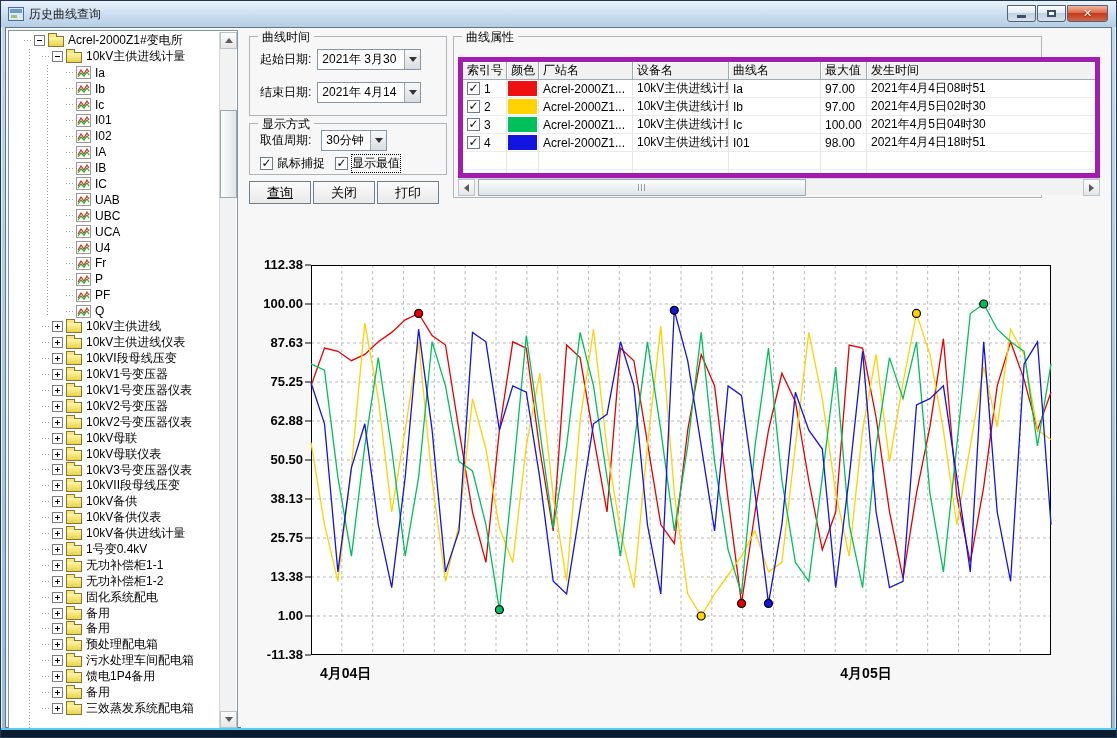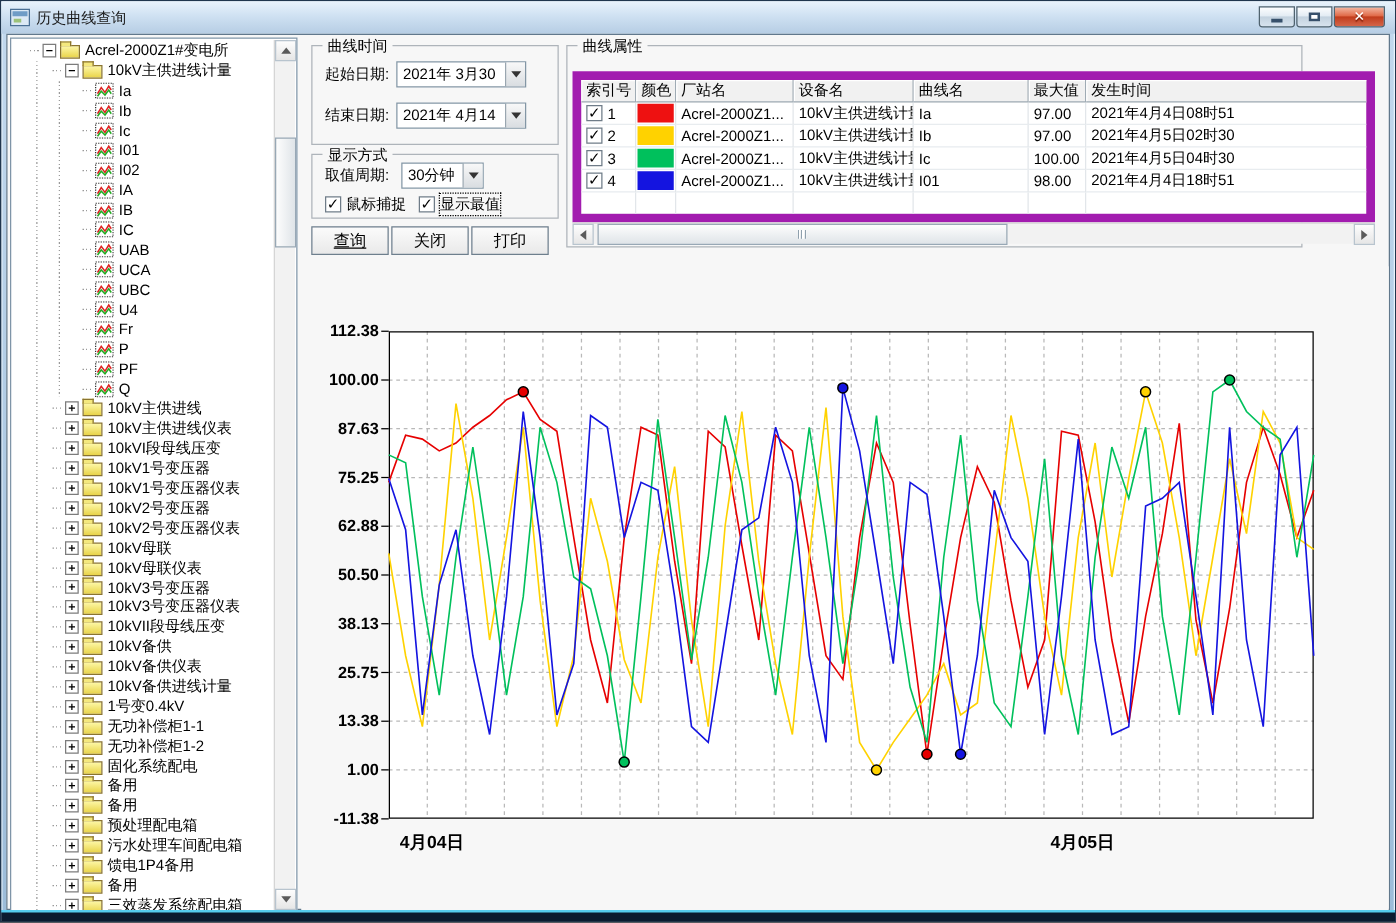--- a/index.html
+++ b/index.html
@@ -56,21 +56,21 @@
   .gb-label{position:absolute;top:-8px;left:8px;background:#f7f7f7;padding:0 4px;font-size:12px;color:#000;}
   .ctl-row{position:absolute;left:10px;display:flex;align-items:center;font-size:12px;}
   .combo{height:21px;background:#fff;border:1px solid #8396a5;display:flex;align-items:center;padding-left:4px;font-size:12px;position:relative;}
   .combo .drop{margin-left:auto;width:16px;height:100%;background:linear-gradient(#f8f8f8,#d9dde1);border-left:1px solid #9aa6b0;display:flex;align-items:center;justify-content:center;}
   .combo .drop i{width:0;height:0;border-left:4px solid transparent;border-right:4px solid transparent;border-top:5px solid #333;}
   .cb{width:13px;height:13px;border:1px solid #6f7c88;background:#fff;display:inline-flex;align-items:center;justify-content:center;font-size:12px;font-weight:bold;color:#000;line-height:11px;margin-right:4px;}
   .focus-dotted{outline:1px dotted #000;}
   .pbtn{position:absolute;width:62px;height:23px;background:linear-gradient(#fbfbfb,#e9e9e9);border:1px solid #6e7f8d;font-size:13px;display:flex;align-items:center;justify-content:center;color:#000;}
 
   
-  .tbl{position:absolute;left:4px;top:20px;background:#fff;overflow:hidden;border:7px solid #a21caf;}
+  .tbl{position:absolute;left:4px;top:20px;background:#fff;overflow:hidden;border:5px solid #a21caf;}
   .tr{display:flex;height:18px;}
   .th{background:#f1f1f1;font-size:12px;display:flex;align-items:center;padding-left:4px;border-right:1px solid #9fabb4;border-bottom:1px solid #9fabb4;box-shadow:inset 1px 1px 0 #fff;flex:0 0 auto;white-space:nowrap;overflow:hidden;}
   .td{font-size:12px;display:flex;align-items:center;padding-left:4px;border-right:1px solid #e2e6ea;border-bottom:1px solid #e8ecef;flex:0 0 auto;white-space:nowrap;overflow:hidden;color:#000;}
   .swatch{width:100%;height:100%;}
   .td.cchip{padding:1px;}
 
   
   .chart{position:absolute;background:#f7f7f7;}
   .plot{position:absolute;left:70px;top:52px;width:740px;height:390px;background:#fff;}
   .ylab{position:absolute;width:62px;text-align:right;font-size:13px;font-weight:bold;color:#000;}
@@ -191,38 +191,38 @@
             </svg>
             <span>UAB</span>
           </div>
           <div class="trow" style="padding-left:56px">
             <span class="stub"></span>
             <svg class="curve-ico" width="15" height="13">
               <rect x="0.5" y="0.5" width="14" height="12" fill="#fff" stroke="#333" stroke-dasharray="1 1"></rect>
               <polyline points="2,9 5,4 8,8 11,3 13,6" fill="none" stroke="#d22" stroke-width="1.2"></polyline>
               <polyline points="2,11 5,7 8,10 11,6 13,9" fill="none" stroke="#2a2" stroke-width="1.2"></polyline>
             </svg>
+            <span>UBC</span>
+          </div>
+          <div class="trow" style="padding-left:56px">
+            <span class="stub"></span>
+            <svg class="curve-ico" width="15" height="13">
+              <rect x="0.5" y="0.5" width="14" height="12" fill="#fff" stroke="#333" stroke-dasharray="1 1"></rect>
+              <polyline points="2,9 5,4 8,8 11,3 13,6" fill="none" stroke="#d22" stroke-width="1.2"></polyline>
+              <polyline points="2,11 5,7 8,10 11,6 13,9" fill="none" stroke="#2a2" stroke-width="1.2"></polyline>
+            </svg>
             <span>UCA</span>
           </div>
           <div class="trow" style="padding-left:56px">
             <span class="stub"></span>
             <svg class="curve-ico" width="15" height="13">
               <rect x="0.5" y="0.5" width="14" height="12" fill="#fff" stroke="#333" stroke-dasharray="1 1"></rect>
               <polyline points="2,9 5,4 8,8 11,3 13,6" fill="none" stroke="#d22" stroke-width="1.2"></polyline>
               <polyline points="2,11 5,7 8,10 11,6 13,9" fill="none" stroke="#2a2" stroke-width="1.2"></polyline>
             </svg>
-            <span>UBC</span>
-          </div>
-          <div class="trow" style="padding-left:56px">
-            <span class="stub"></span>
-            <svg class="curve-ico" width="15" height="13">
-              <rect x="0.5" y="0.5" width="14" height="12" fill="#fff" stroke="#333" stroke-dasharray="1 1"></rect>
-              <polyline points="2,9 5,4 8,8 11,3 13,6" fill="none" stroke="#d22" stroke-width="1.2"></polyline>
-              <polyline points="2,11 5,7 8,10 11,6 13,9" fill="none" stroke="#2a2" stroke-width="1.2"></polyline>
-            </svg>
             <span>U4</span>
           </div>
           <div class="trow" style="padding-left:56px">
             <span class="stub"></span>
             <svg class="curve-ico" width="15" height="13">
               <rect x="0.5" y="0.5" width="14" height="12" fill="#fff" stroke="#333" stroke-dasharray="1 1"></rect>
               <polyline points="2,9 5,4 8,8 11,3 13,6" fill="none" stroke="#d22" stroke-width="1.2"></polyline>
               <polyline points="2,11 5,7 8,10 11,6 13,9" fill="none" stroke="#2a2" stroke-width="1.2"></polyline>
             </svg>
             <span>Fr</span>
@@ -300,26 +300,20 @@
             <span class="stub"></span>
             <span class="expand-box plus"></span>
             <span class="folder-ico"></span>
             <span>10kV母联</span>
           </div>
           <div class="trow" style="padding-left:32px">
             <span class="stub"></span>
             <span class="expand-box plus"></span>
             <span class="folder-ico"></span>
             <span>10kV母联仪表</span>
-          </div>
-          <div class="trow" style="padding-left:32px">
-            <span class="stub"></span>
-            <span class="expand-box plus"></span>
-            <span class="folder-ico"></span>
-            <span>10kV3号变压器</span>
           </div>
           <div class="trow" style="padding-left:32px">
             <span class="stub"></span>
             <span class="expand-box plus"></span>
             <span class="folder-ico"></span>
             <span>10kV3号变压器仪表</span>
           </div>
           <div class="trow" style="padding-left:32px">
             <span class="stub"></span>
             <span class="expand-box plus"></span>

